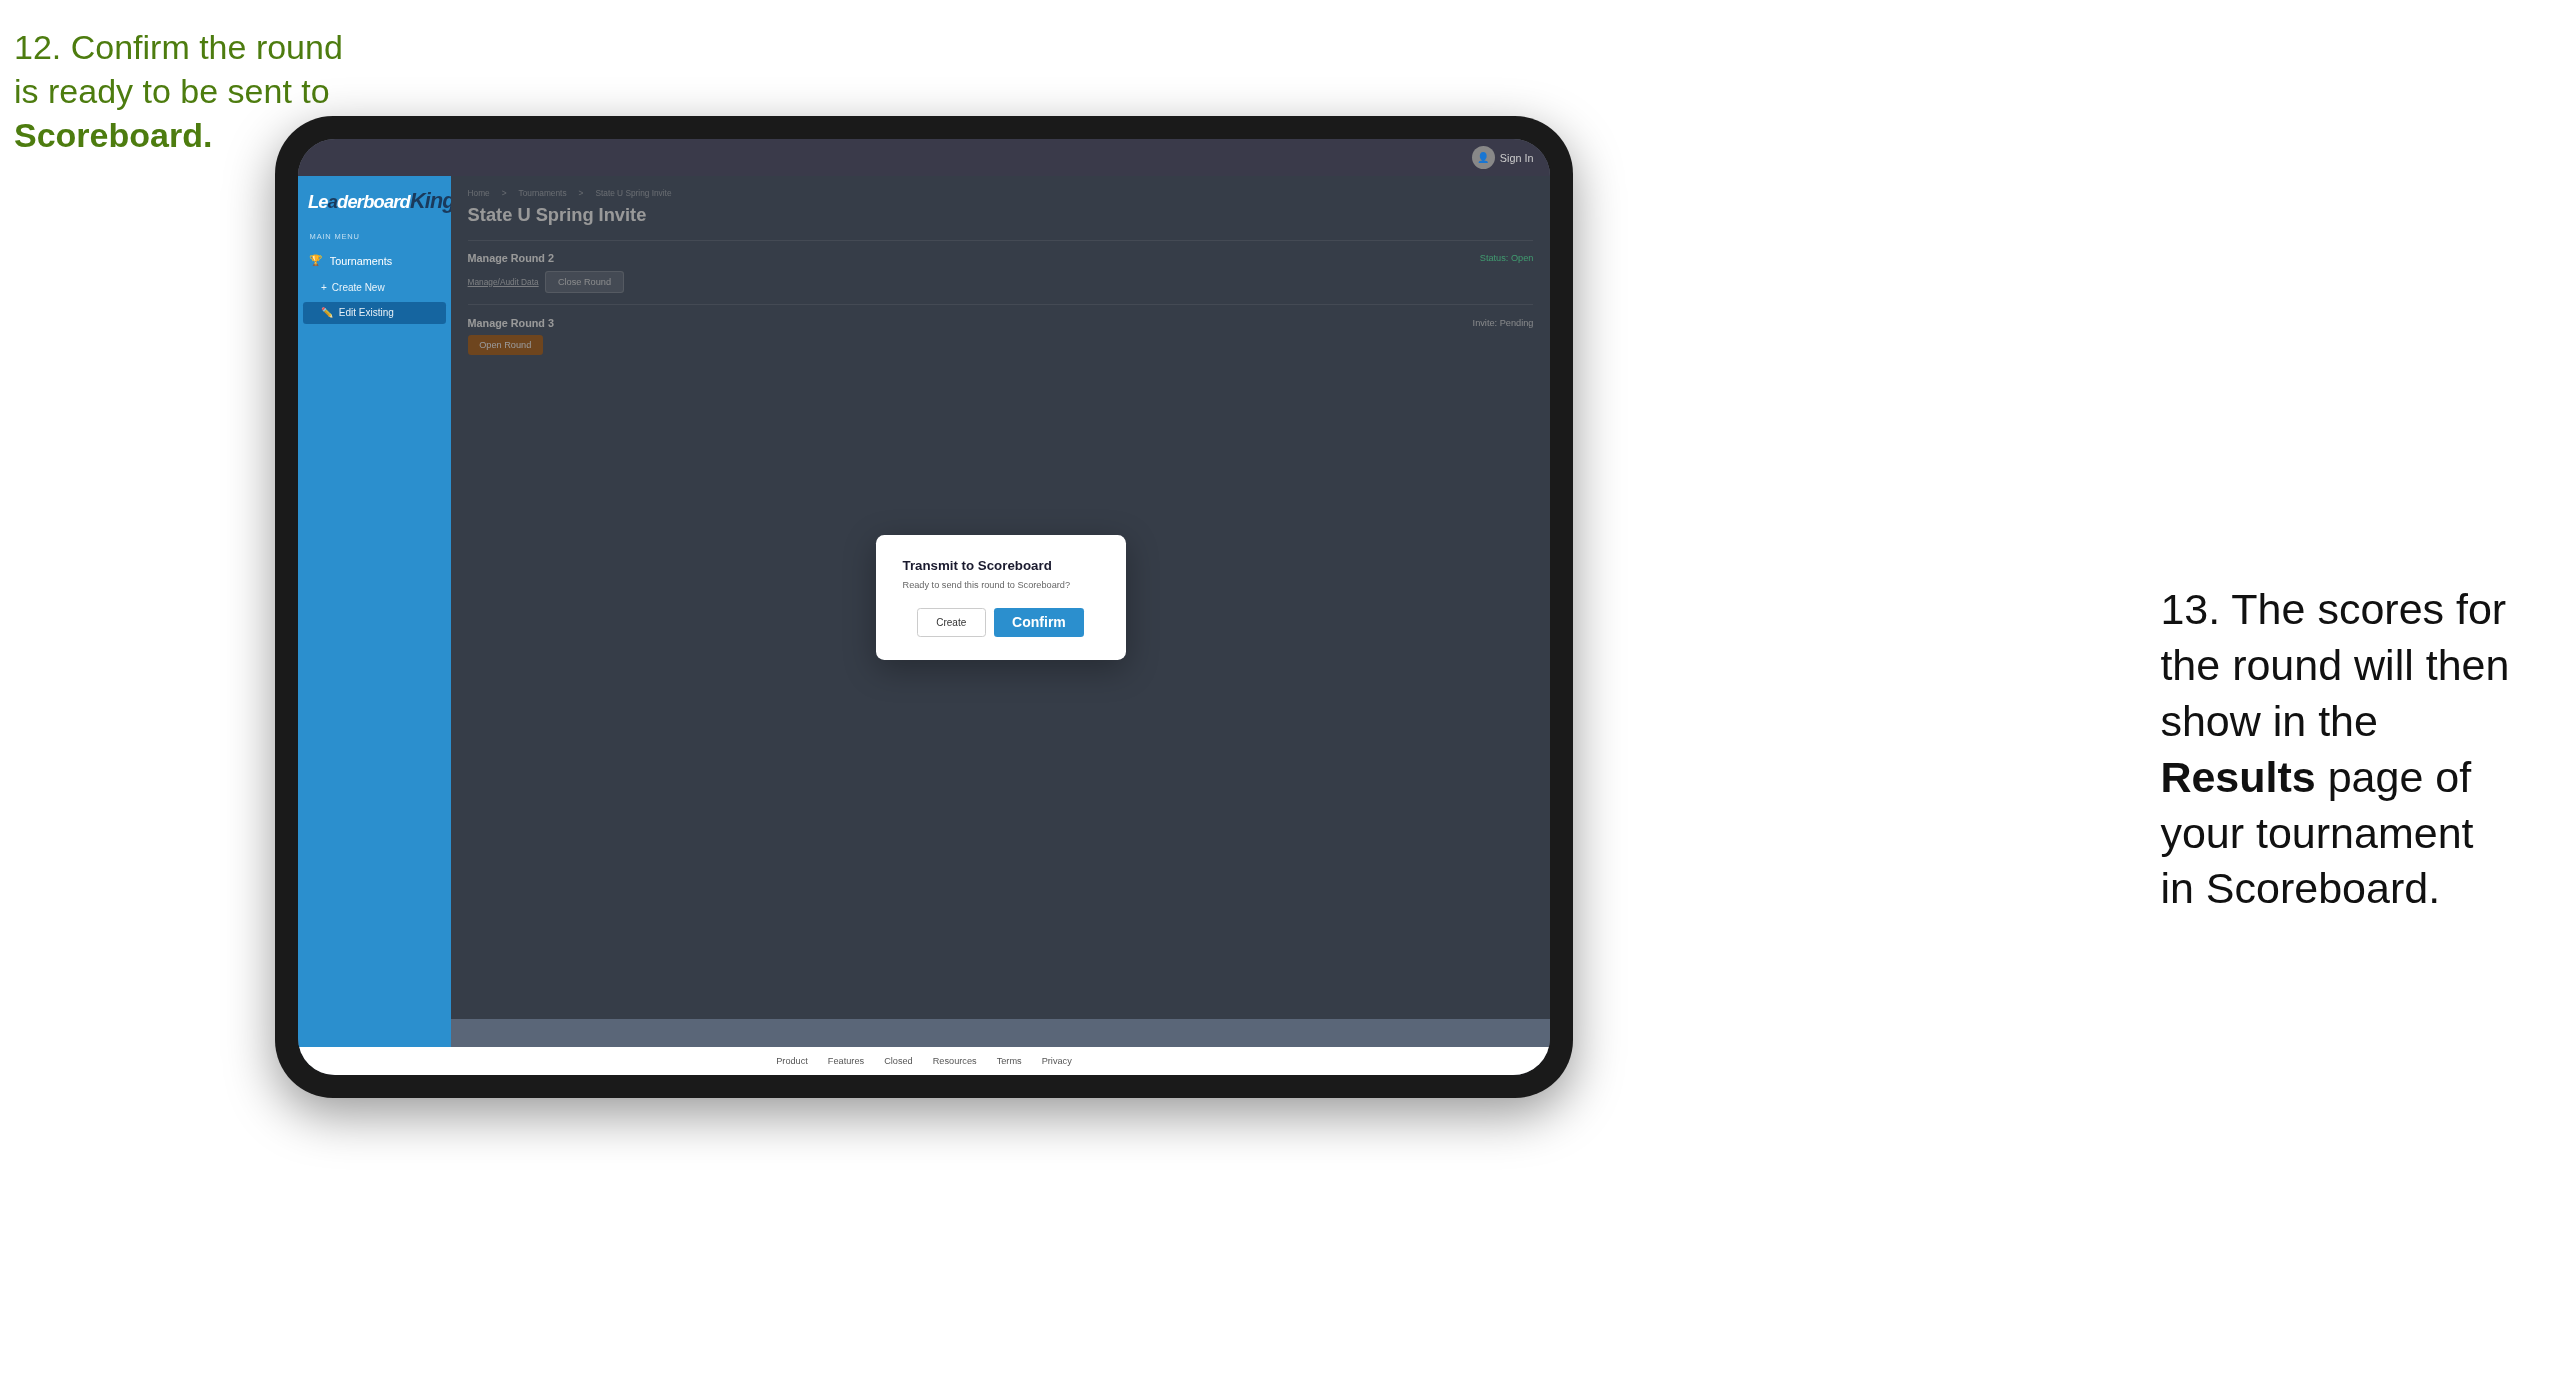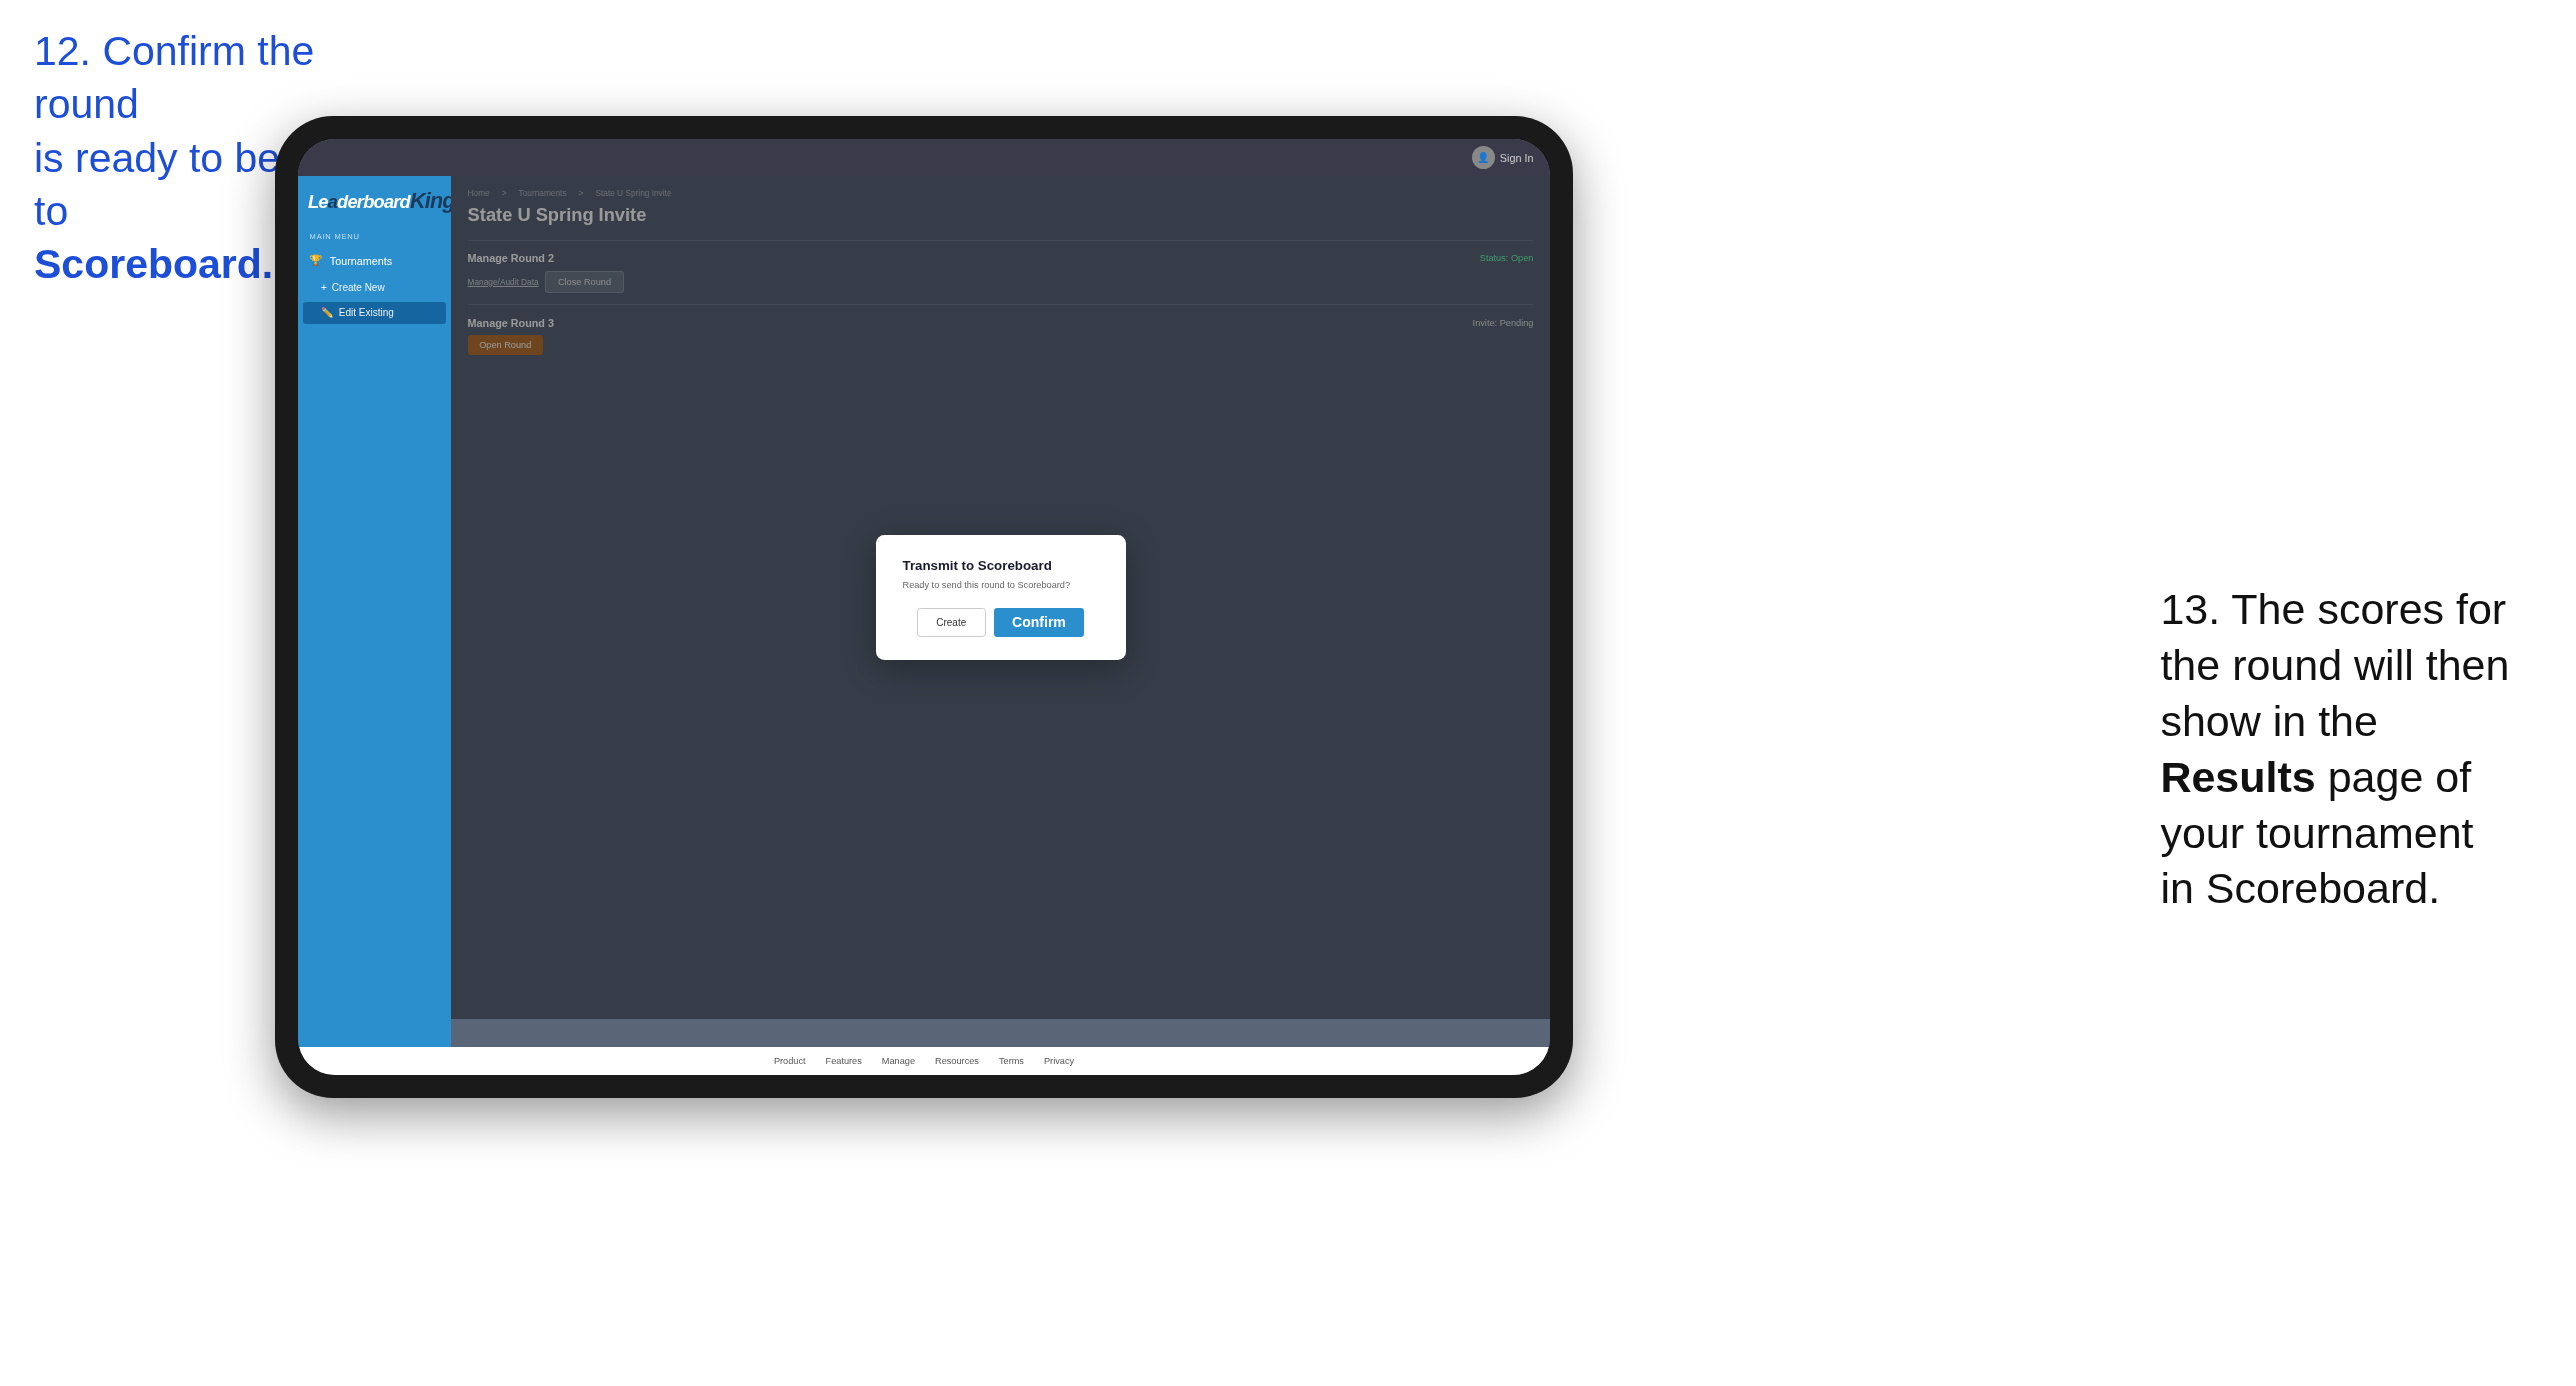--- a/index.html
+++ b/index.html
@@ -9,24 +9,24 @@
       width: 2576px;
       height: 1386px;
       position: relative;
       overflow: hidden;
     }
 
     
     .instruction-top {
       position: absolute;
       top: 25px;
-      left: 34px;
-      font-size: 41px;
+      left: 14px;
+      font-size: 34px;
       line-height: 1.3;
-      color: #1d4ed8;
+      color: #4d7c0f;
       width: 349px;
     }
     .instruction-top strong {
       font-weight: 900;
     }
 
     
     .arrow-svg {
       position: absolute;
       top: 0;
@@ -468,21 +468,21 @@
             </div>
           </div>
         </div>
 
       </div>
     </div>
 
     <div class="footer">
       <a class="footer-link">Product</a>
       <a class="footer-link">Features</a>
-      <a class="footer-link">Manage</a>
+      <a class="footer-link">Closed</a>
       <a class="footer-link">Resources</a>
       <a class="footer-link">Terms</a>
       <a class="footer-link">Privacy</a>
     </div>
 
   </div>
 </div>
 
 
 </body></html>

